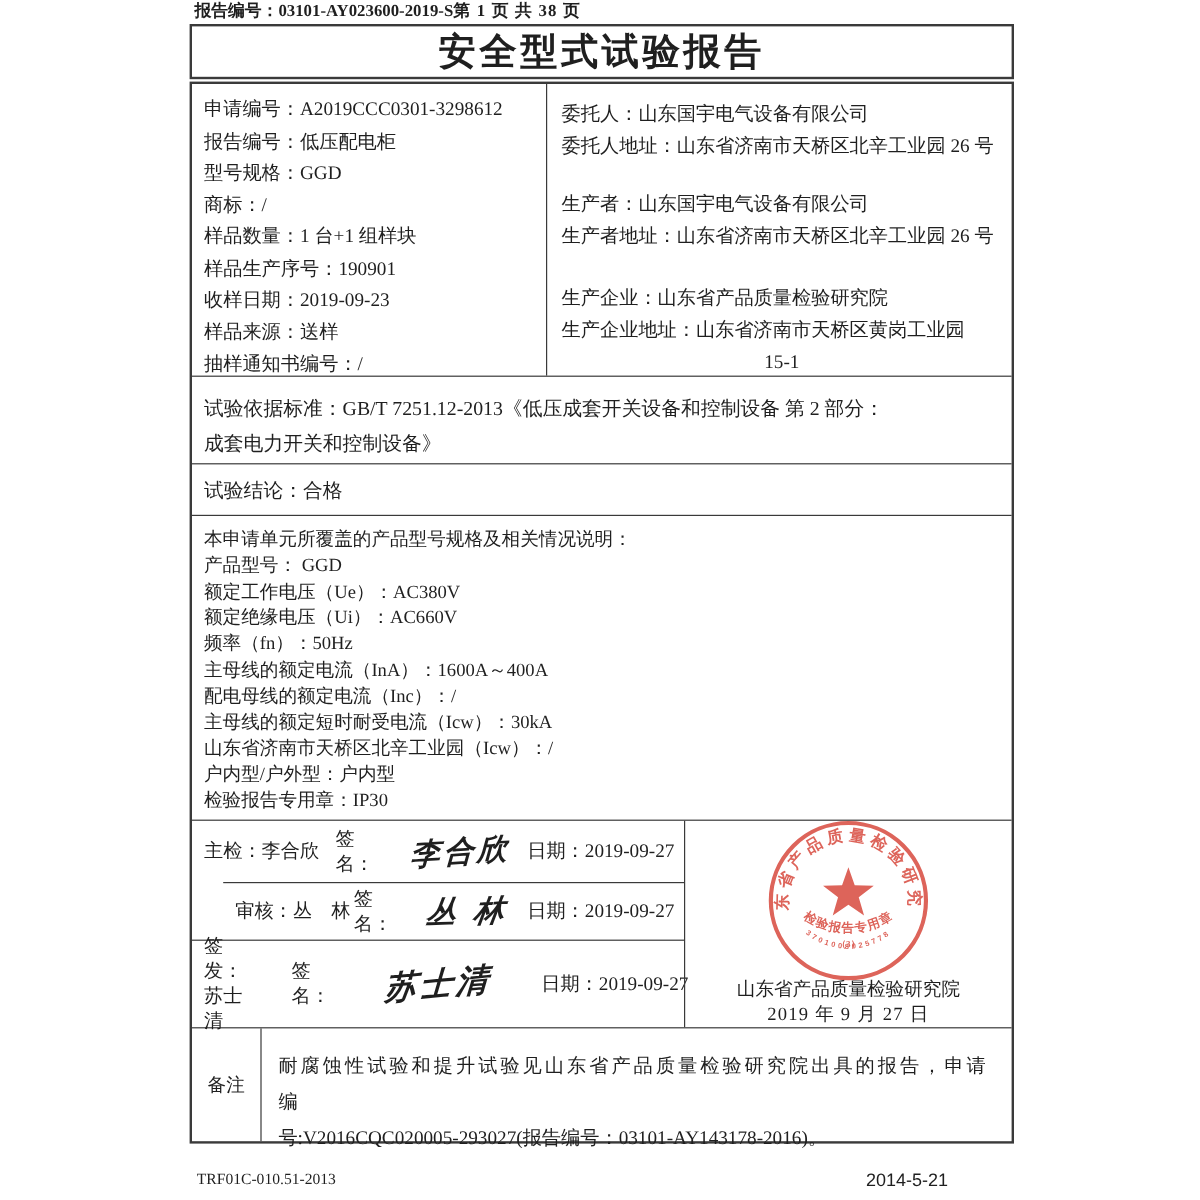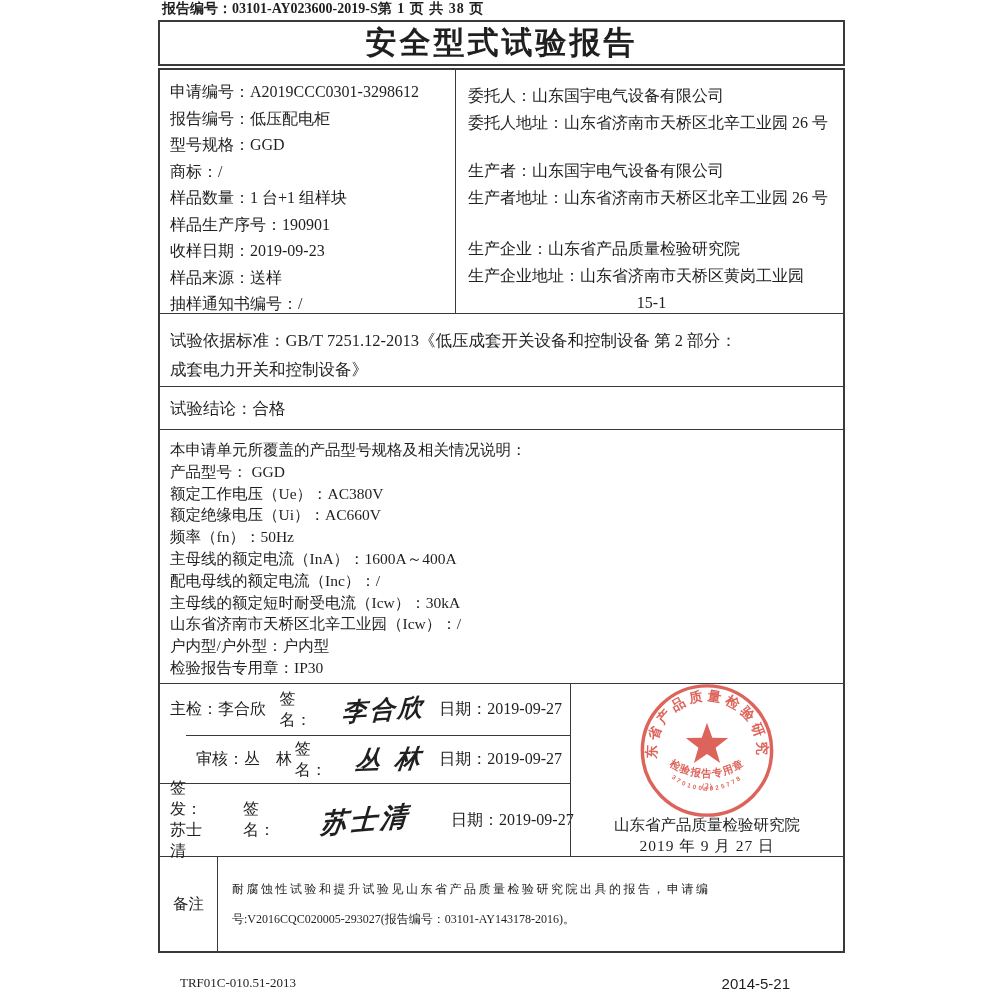--- a/index.html
+++ b/index.html
@@ -86,26 +86,26 @@
   .stamp-org { font-size: 15.5px; line-height: 21px; margin-top: -6px; }
   .stamp-date { font-size: 15.5px; line-height: 21px; letter-spacing: 1px; }
   
   .remark-row { height: 95px; }
   .remark-label {
     width: 57px; display: flex; align-items: center; justify-content: center;
     font-size: 15.5px;
   }
   .remark-content {
     flex: 1; border-left: 1.5px solid #3a3a3a;
-    padding: 17px 12px 0 14px; font-size: 12px; line-height: 30px;
+    padding: 17px 12px 0 14px; font-size: 16px; line-height: 30px;
   }
   .remark-line1 { letter-spacing: 2.5px; }
   
   .pg-footer {
-    position: absolute; left: 16px; right: 0; top: 975px;
+    position: absolute; left: 0; right: 0; top: 975px;
     display: flex; justify-content: space-between;
     padding: 0 55px 0 6px;
   }
   .pg-footer .left { font-size: 13px; }
   .pg-footer .right { font-size: 15px; font-family: "Liberation Sans", sans-serif; }
 </style>
 </head>
 <body>
 
 <div class="page">

